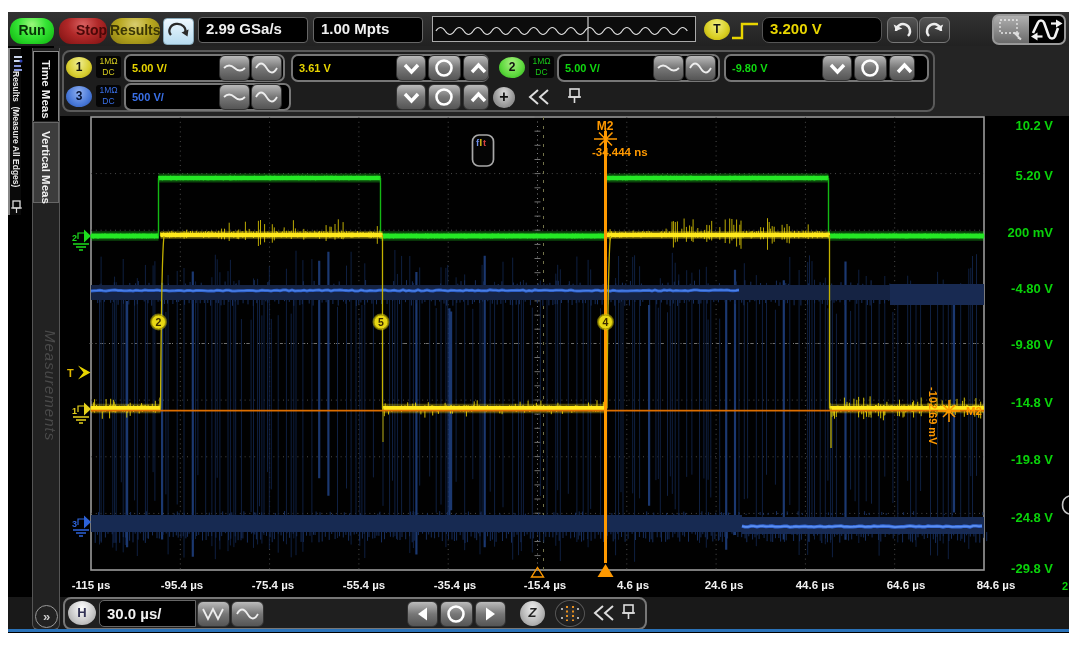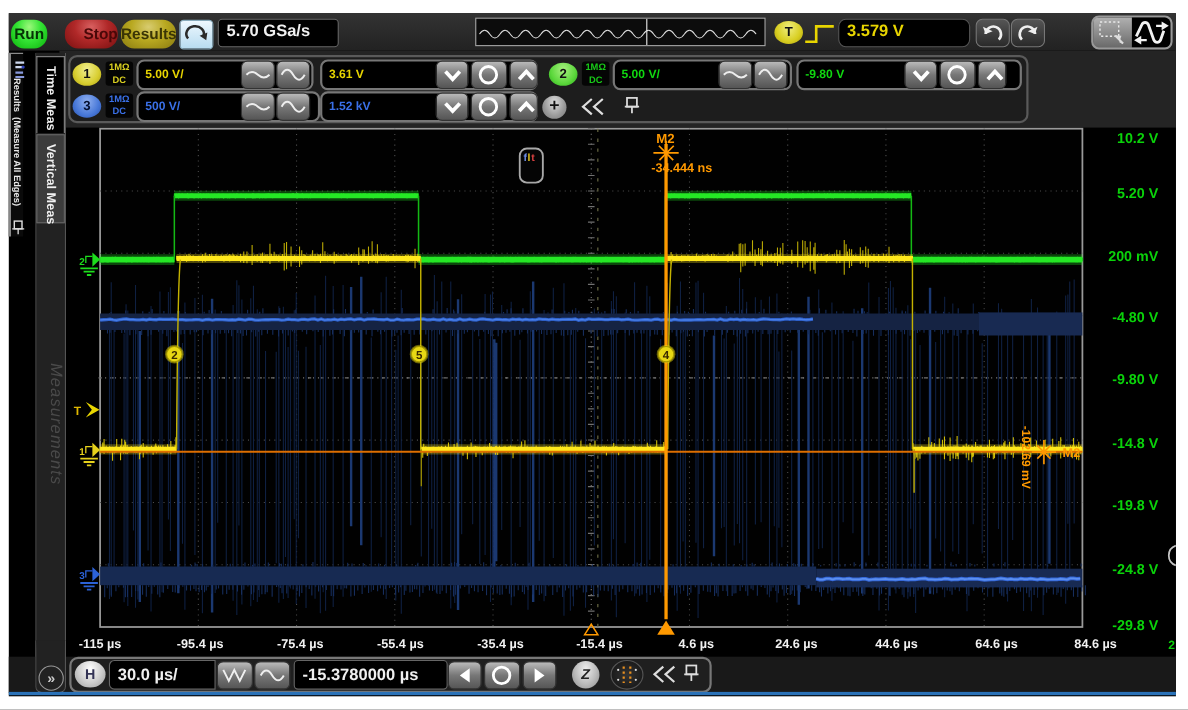--- a/index.html
+++ b/index.html
@@ -5,54 +5,55 @@
 #scope{position:absolute;left:8px;top:12px;width:1061px;height:621px;background:#000}
 .abs{position:absolute}
 
 #topbar{position:absolute;left:0;top:0;width:1061px;height:34px;background:linear-gradient(#333,#222)}
 .pill{position:absolute;top:6px;height:26px;border-radius:12px;text-align:center;font-weight:bold;font-size:14px;line-height:25px}
 .blackbox{position:absolute;background:#000;border:1px solid #666;border-radius:4px;color:#f0f0f0;font-weight:bold;font-size:15px;line-height:22px;padding-left:7px}
 .darkbtn{position:absolute;background:linear-gradient(#555,#2a2a2a);border:1px solid #777;border-radius:6px}
 
 #chpanel{position:absolute;left:54px;top:38px;width:873px;height:62px;background:#1d1d1d;border:2px solid #5a5a5a;border-radius:8px}
 .chcirc{position:absolute;width:26px;height:21px;border-radius:50%;text-align:center;font-weight:bold;font-size:12px;line-height:21px;color:#111}
-.imp{position:absolute;width:25px;height:22px;background:#050505;border-radius:3px;font-size:8.5px;font-weight:bold;text-align:center;line-height:11px}
+.imp{position:absolute;width:25px;height:22px;background:#050505;border-radius:3px;font-size:8.5px;font-weight:normal;text-align:center;line-height:11px}
 .vbox{position:absolute;height:28px;background:#000;border:2px solid #777;border-radius:7px;font-size:11px;font-weight:bold;padding-left:6px;line-height:24px}
 .sbtn{position:absolute;width:31px;height:26px;background:linear-gradient(#bbb,#777 50%,#555);border:1px solid #333;border-radius:6px}
 
 #resbar{position:absolute;left:0;top:36px;width:13px;height:167px;background:#0a0a0a;border-top:1px solid #999;border-left:2px solid #888}
 #resbar .t{writing-mode:vertical-rl;text-orientation:sideways;font-size:8.5px;font-weight:bold;color:#e8e8e8;margin-top:6px;margin-left:1px;white-space:nowrap}
 .tabv{position:absolute;left:25px;width:26px;color:#f0f0f0;font-size:11.5px;font-weight:bold}
 .tabv span{writing-mode:vertical-rl;text-orientation:sideways;display:block;margin:auto;padding-top:8px;white-space:nowrap}
 #watermark{position:absolute;left:29px;top:318px;width:22px;color:#4a4a4a;font-size:15px;font-style:italic;writing-mode:vertical-rl;text-orientation:sideways;letter-spacing:1px}
 
 #botbar{position:absolute;left:0;top:585px;width:1061px;height:33px;background:#191919}
 #botgroup{position:absolute;left:55px;top:585px;width:584px;height:33px;background:#1f1f1f;border:2px solid #777;border-radius:8px}
 .circbtn{position:absolute;border-radius:50%;text-align:center;font-weight:bold}
 #bluebar{position:absolute;left:0;top:617px;width:1061px;height:3px;background:#2a72b8}
 </style></head><body>
 <div id="scope">
     <div id="topbar">
-      <div class="pill" style="left:2px;width:33px;background:radial-gradient(ellipse at 50% 25%,#9cf87c,#35e435 45%,#0ab00a);color:#063306;">Run</div>
+      <div class="pill" style="left:2px;width:44px;background:radial-gradient(ellipse at 50% 25%,#9cf87c,#35e435 45%,#0ab00a);color:#063306;">Run</div>
       <div class="pill" style="left:51px;width:48px;background:radial-gradient(ellipse at 50% 25%,#d86060,#b02828 45%,#7a1010);color:#4a0808;text-align:right;">Stop</div>
       <div class="pill" style="left:102px;width:50px;background:radial-gradient(ellipse at 50% 25%,#d8cc70,#b8a820 45%,#897a10);color:#3a3505;">Results</div>
       <div class="abs" style="left:155px;top:6px;width:31px;height:27px;background:linear-gradient(#eef8ff,#b8dcf0);border:1px solid #88aabb;border-radius:4px"><svg width="29" height="25">
           <path d="M7 16 A8 7 0 1 1 21 14" stroke="#2a2a2a" stroke-width="2.3" fill="none"></path>
           <path d="M24.5 10.5l-1 7-6-4z" fill="#2a2a2a"></path>
         </svg></div>
-      <div class="blackbox" style="left:190px;top:5px;width:110px;height:26px">5.70 GSa/s</div>
+      <div class="blackbox" style="left:190px;top:5px;width:110px;height:26px">2.99 GSa/s</div>
+      <div class="blackbox" style="left:305px;top:5px;width:110px;height:26px">1.00 Mpts</div>
       <div class="abs" style="left:424px;top:4px;width:264px;height:26px;background:#0c0c0c;border:1px solid #aaa"><svg width="262" height="24">
           <path d="M3 14 q4.8 -9 9.6 0 q4.8 9 9.6 0 q4.8 -9 9.6 0 q4.8 9 9.6 0 q4.8 -9 9.6 0 q4.8 9 9.6 0 q4.8 -9 9.6 0 q4.8 9 9.6 0 q4.8 -9 9.6 0 q4.8 9 9.6 0 q4.8 -9 9.6 0 q4.8 9 9.6 0 q4.8 -9 9.6 0 q4.8 9 9.6 0 q4.8 -9 9.6 0 q4.8 9 9.6 0 q4.8 -9 9.6 0 q4.8 9 9.6 0 q4.8 -9 9.6 0 q4.8 9 9.6 0 q4.8 -9 9.6 0 q4.8 9 9.6 0 q4.8 -9 9.6 0 q4.8 9 9.6 0 q4.8 -9 9.6 0 q4.8 9 9.6 0 q4.8 -9 9.6 0" stroke="#ddd" stroke-width="1.1" fill="none" transform="scale(0.97,0.78) translate(0,4)"></path>
           <path d="M155 0V24" stroke="#eee" stroke-width="1"></path>
         </svg></div>
       <div class="chcirc" style="left:696px;top:7px;background:radial-gradient(ellipse at 50% 30%,#f0ee80,#d8ce20 60%,#a89a10)">T</div>
       <svg class="abs" style="left:722px;top:8px" width="36" height="22">
         <path d="M2 18h10V4h16" stroke="#e8d500" stroke-width="2.4" fill="none"></path>
       </svg>
-      <div class="blackbox" style="left:754px;top:5px;width:120px;height:26px;color:#e8d500;border-color:#555;border-radius:7px">3.579 V</div>
+      <div class="blackbox" style="left:754px;top:5px;width:120px;height:26px;color:#e8d500;border-color:#555;border-radius:7px">3.200 V</div>
       <div class="darkbtn" style="left:879px;top:5px;width:31px;height:26px"><svg width="29" height="24">
           <path d="M20 18a7 7 0 1 0-12-5" stroke="#eee" stroke-width="2.4" fill="none"></path>
           <path d="M4 7l3 8 8-3z" fill="#eee" transform="scale(0.8) translate(3,1)"></path>
         </svg></div>
       <div class="darkbtn" style="left:911px;top:5px;width:31px;height:26px"><svg width="29" height="24">
           <path d="M9 18a7 7 0 1 1 12-5" stroke="#eee" stroke-width="2.4" fill="none"></path>
           <path d="M25 7l-3 8-8-3z" fill="#eee" transform="scale(0.8) translate(4,1)"></path>
         </svg></div>
       <div class="abs" style="left:984px;top:2px;width:74px;height:31px;border:2px solid #999;border-radius:7px;background:linear-gradient(#b0b0b0,#6a6a6a)"><svg width="33" height="27">
           <rect x="6" y="4" width="17" height="13" fill="none" stroke="#e8e8e8" stroke-width="1.3" stroke-dasharray="2 2"></rect>
@@ -108,21 +109,20 @@
       </svg></div>
     <div class="chcirc" style="left:58px;top:74px;background:radial-gradient(ellipse at 50% 30%,#90b0f0,#4878d8 60%,#2850a8);color:#041030">3</div>
     <div class="imp" style="left:88px;top:73px;color:#3a70e8">1MΩ<br>DC</div>
     <div class="vbox" style="left:116px;top:71px;width:167px;color:#3a70e8">500 V/</div>
     <div class="sbtn" style="left:211px;top:72px"><svg width="29" height="24">
         <path d="M4 12 q5 -5 10.5 0 t10.5 0" stroke="#eee" stroke-width="1.8" fill="none"></path>
       </svg></div>
     <div class="sbtn" style="left:243px;top:72px"><svg width="29" height="24">
         <path d="M4 12 q5 -9 10.5 0 t10.5 0" stroke="#eee" stroke-width="1.8" fill="none"></path>
       </svg></div>
-    <div class="vbox" style="left:283px;top:71px;width:198px;color:#3a70e8">1.52 kV</div>
     <div class="sbtn" style="left:388px;top:72px;width:30px"><svg width="28" height="24">
         <path d="M8 9l6.5 7 6.5-7" stroke="#fff" stroke-width="3.4" fill="none"></path>
       </svg></div>
     <div class="sbtn" style="left:420px;top:72px;width:33px"><svg width="31" height="24">
         <circle cx="15" cy="12" r="7.5" stroke="#fff" stroke-width="2.6" fill="none"></circle>
       </svg></div>
     <div class="sbtn" style="left:455px;top:72px;width:26px"><svg width="24" height="24">
         <path d="M8 16l6.5-7 6.5 7" stroke="#fff" stroke-width="3.4" fill="none"></path>
       </svg></div>
     <div class="circbtn" style="left:485px;top:75px;width:22px;height:21px;background:radial-gradient(ellipse at 50% 30%,#ddd,#999 60%,#777);color:#111;font-size:16px;line-height:20px">+</div>
@@ -275,21 +275,20 @@
     <div class="circbtn" style="left:27px;top:593px;width:23px;height:23px;border:1.5px solid #999;color:#ccc;font-size:13px;line-height:22px">»</div>
     <div id="botgroup"></div>
     <div class="circbtn" style="left:60px;top:589px;width:28px;height:24px;background:radial-gradient(ellipse at 50% 30%,#fff,#ccc 55%,#999);color:#335;font-size:13px;line-height:24px">H</div>
     <div class="blackbox" style="left:91px;top:588px;width:97px;height:27px;line-height:25px;border-radius:5px 0 0 5px">30.0 µs/</div>
     <div class="sbtn" style="left:189px;top:589px;width:33px;height:26px"><svg width="31" height="24">
         <path d="M5 7l5 10 5-10 5 10 5-10" stroke="#eee" stroke-width="1.8" fill="none"></path>
       </svg></div>
     <div class="sbtn" style="left:223px;top:589px;width:33px;height:26px"><svg width="31" height="24">
         <path d="M5 12q5-9 10.5 0t10.5 0" stroke="#eee" stroke-width="1.8" fill="none"></path>
       </svg></div>
-    <div class="blackbox" style="left:259px;top:588px;width:140px;height:27px;line-height:25px">-15.3780000 µs</div>
     <div class="sbtn" style="left:399px;top:589px;height:26px;width:31px"><svg width="29" height="24">
         <path d="M19 5.5l-9 6.5 9 6.5z" fill="#fff"></path>
       </svg></div>
     <div class="sbtn" style="left:432px;top:589px;height:26px;width:33px"><svg width="31" height="24">
         <circle cx="15" cy="12" r="7.5" stroke="#fff" stroke-width="2.6" fill="none"></circle>
       </svg></div>
     <div class="sbtn" style="left:467px;top:589px;height:26px;width:31px"><svg width="29" height="24">
         <path d="M10 5.5l9 6.5-9 6.5z" fill="#fff"></path>
       </svg></div>
     <div class="circbtn" style="left:512px;top:589px;width:25px;height:25px;background:radial-gradient(ellipse at 50% 30%,#eee,#bbb 55%,#888);color:#222;font-size:13px;line-height:24px;font-style:italic">Z</div>

